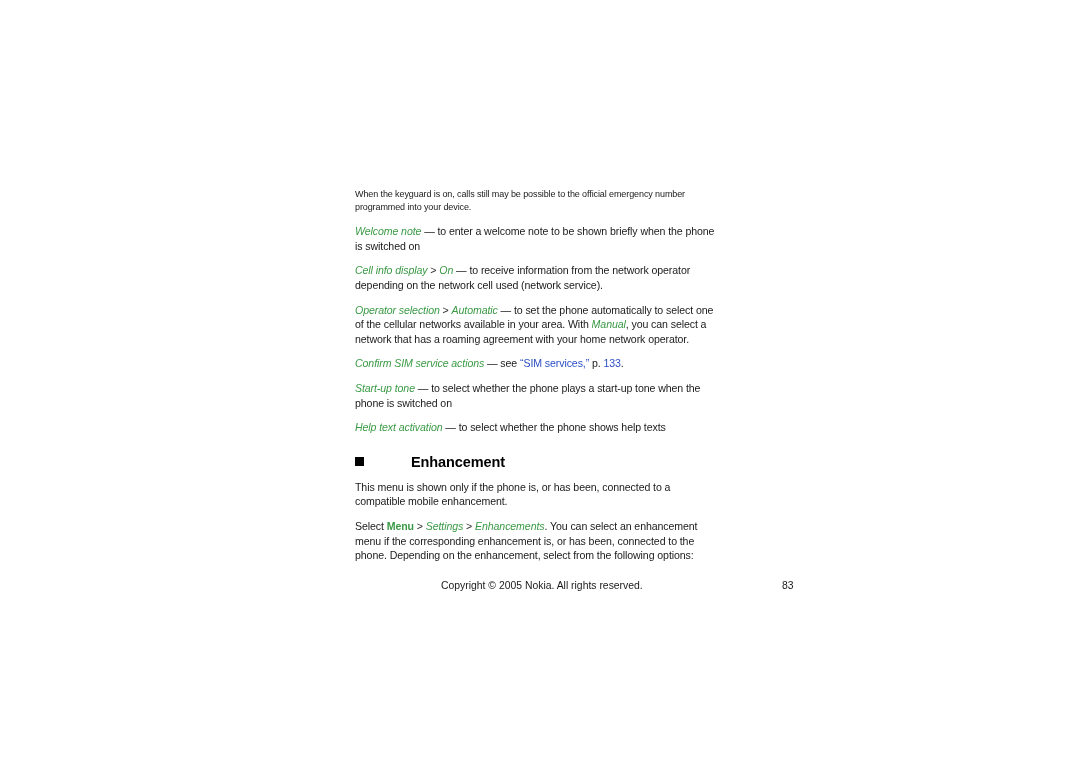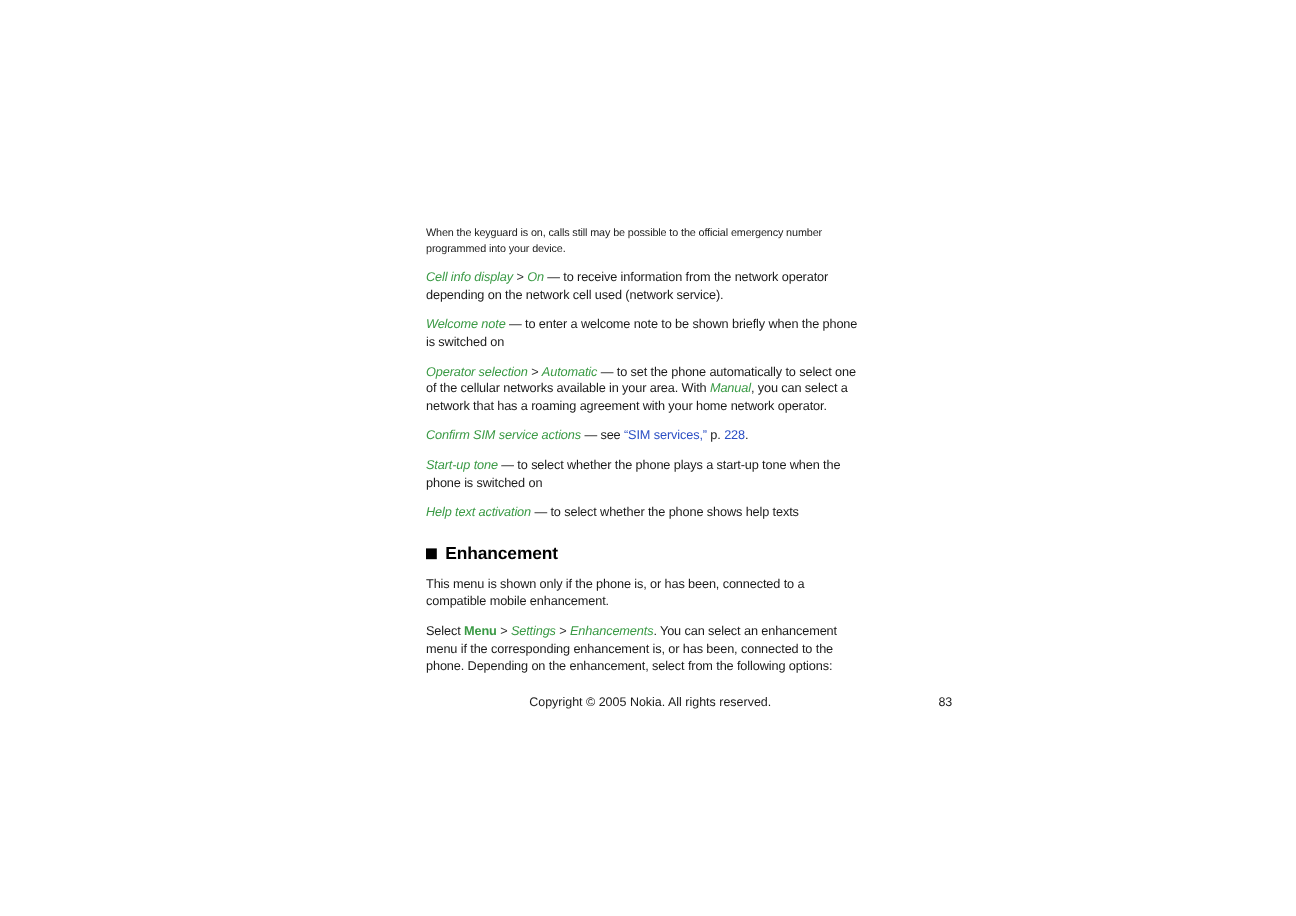--- a/index.html
+++ b/index.html
@@ -73,20 +73,21 @@
   
   .section-heading {
     margin: 18px 0 9px 0;
     font-size: 14.5px;
     font-weight: bold;
     color: #000000;
     line-height: 18px;
     display: flex;
     align-items: center;
     letter-spacing: -0.1px;
+    gap: 40px;
   }
   .bullet-square {
     display: inline-block;
     width: 9px;
     height: 9px;
     background: #000000;
     margin-right: 7px;
     flex: 0 0 auto;
     position: relative;
     top: 0px;
@@ -121,27 +122,27 @@
 </style>
 </head>
 <body>
 
 <div class="page">
 
   <div class="content">
 
     <p class="note"><span>When the keyguard is on, calls still may be possible to the official emergency number programmed into your device.</span></p>
 
+    <p><span class="term">Welcome note</span><span class="plain"> — to enter a welcome note to be shown briefly when the phone is switched on</span></p>
+
     <p><span class="term">Cell info display</span><span class="sep"> &gt; </span><span class="term">On</span><span class="plain"> — to receive information from the network operator depending on the network cell used (network service).</span></p>
-
-    <p><span class="term">Welcome note</span><span class="plain"> — to enter a welcome note to be shown briefly when the phone is switched on</span></p>
 
     <p><span class="term">Operator selection</span><span class="sep"> &gt; </span><span class="term">Automatic</span><span class="plain"> — to set the phone automatically to select one of the cellular networks available in your area. With </span><span class="term">Manual</span><span class="plain">, you can select a network that has a roaming agreement with your home network operator.</span></p>
 
-    <p><span class="term">Confirm SIM service actions</span><span class="plain"> — see </span><span class="link">“SIM services,”</span><span class="plain"> p. </span><span class="link">228</span><span class="plain">.</span></p>
+    <p><span class="term">Confirm SIM service actions</span><span class="plain"> — see </span><span class="link">“SIM services,”</span><span class="plain"> p. </span><span class="link">133</span><span class="plain">.</span></p>
 
     <p><span class="term">Start-up tone</span><span class="plain"> — to select whether the phone plays a start-up tone when the phone is switched on</span></p>
 
     <p><span class="term">Help text activation</span><span class="plain"> — to select whether the phone shows help texts</span></p>
 
     <div class="section-heading">
         <span class="bullet-square"></span>
         <span>Enhancement</span>
       </div>
 

